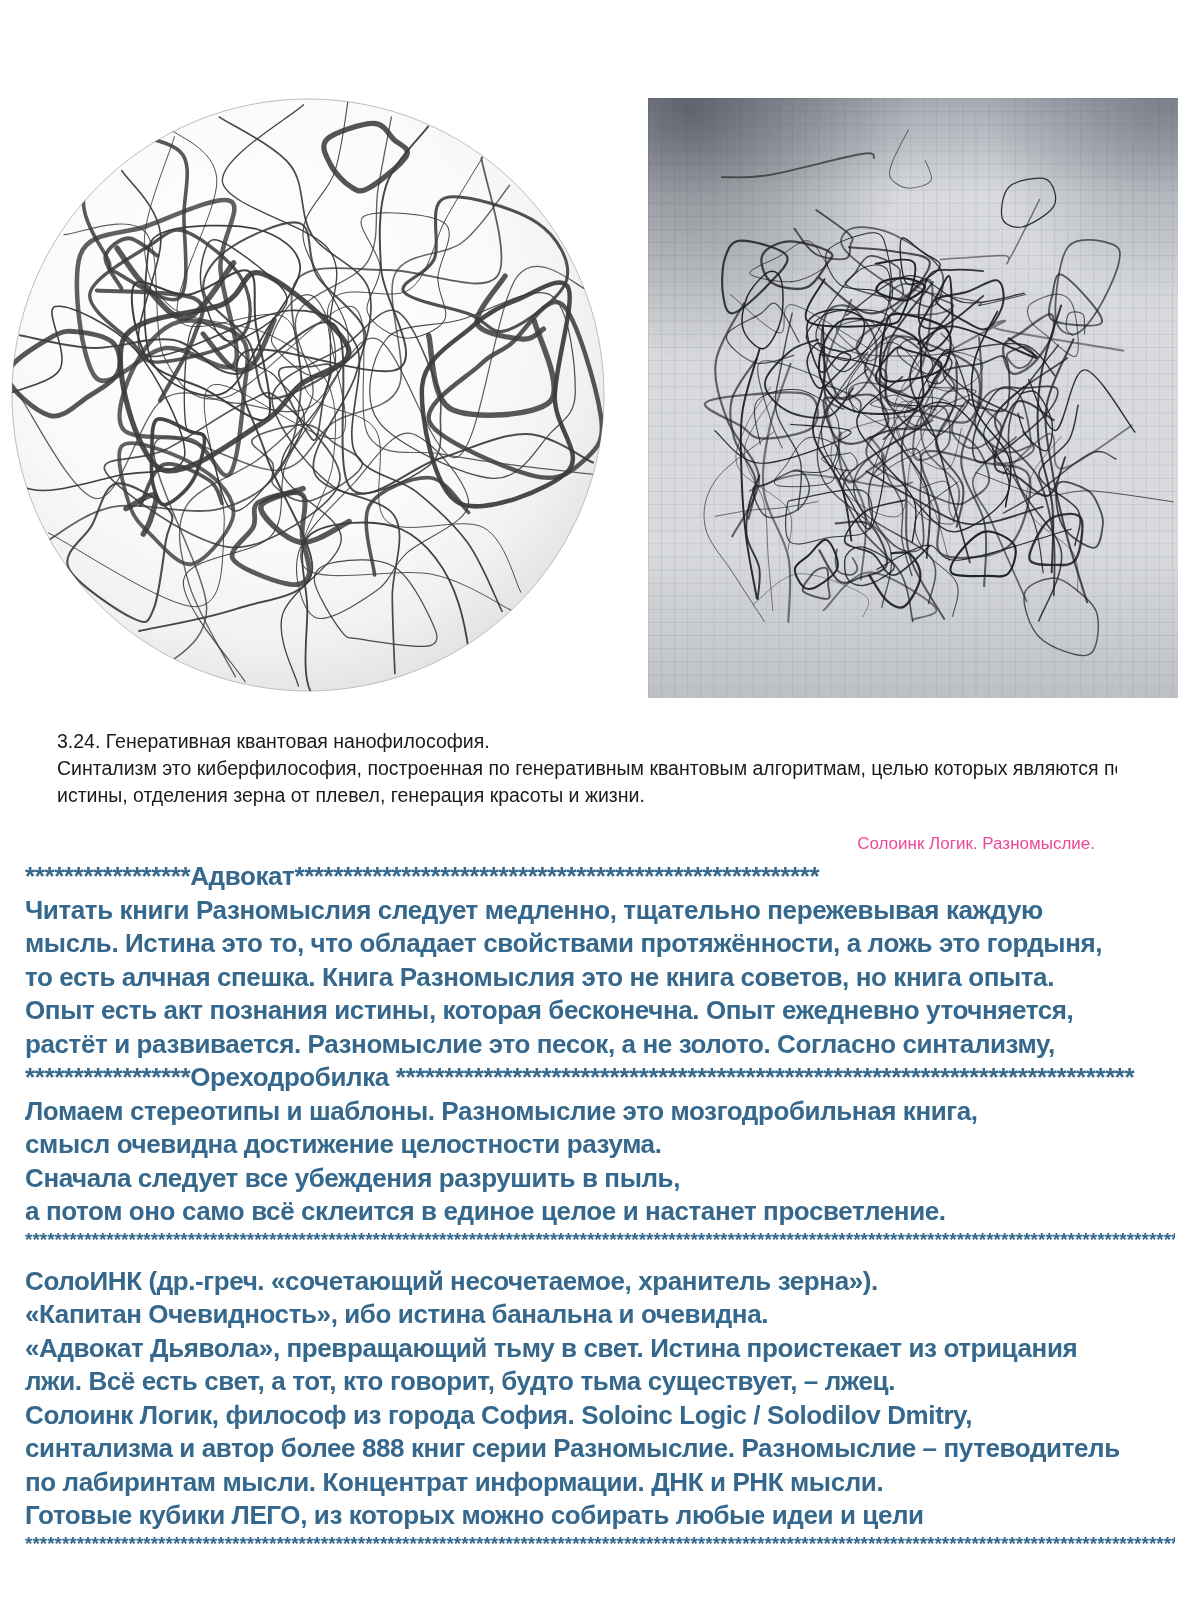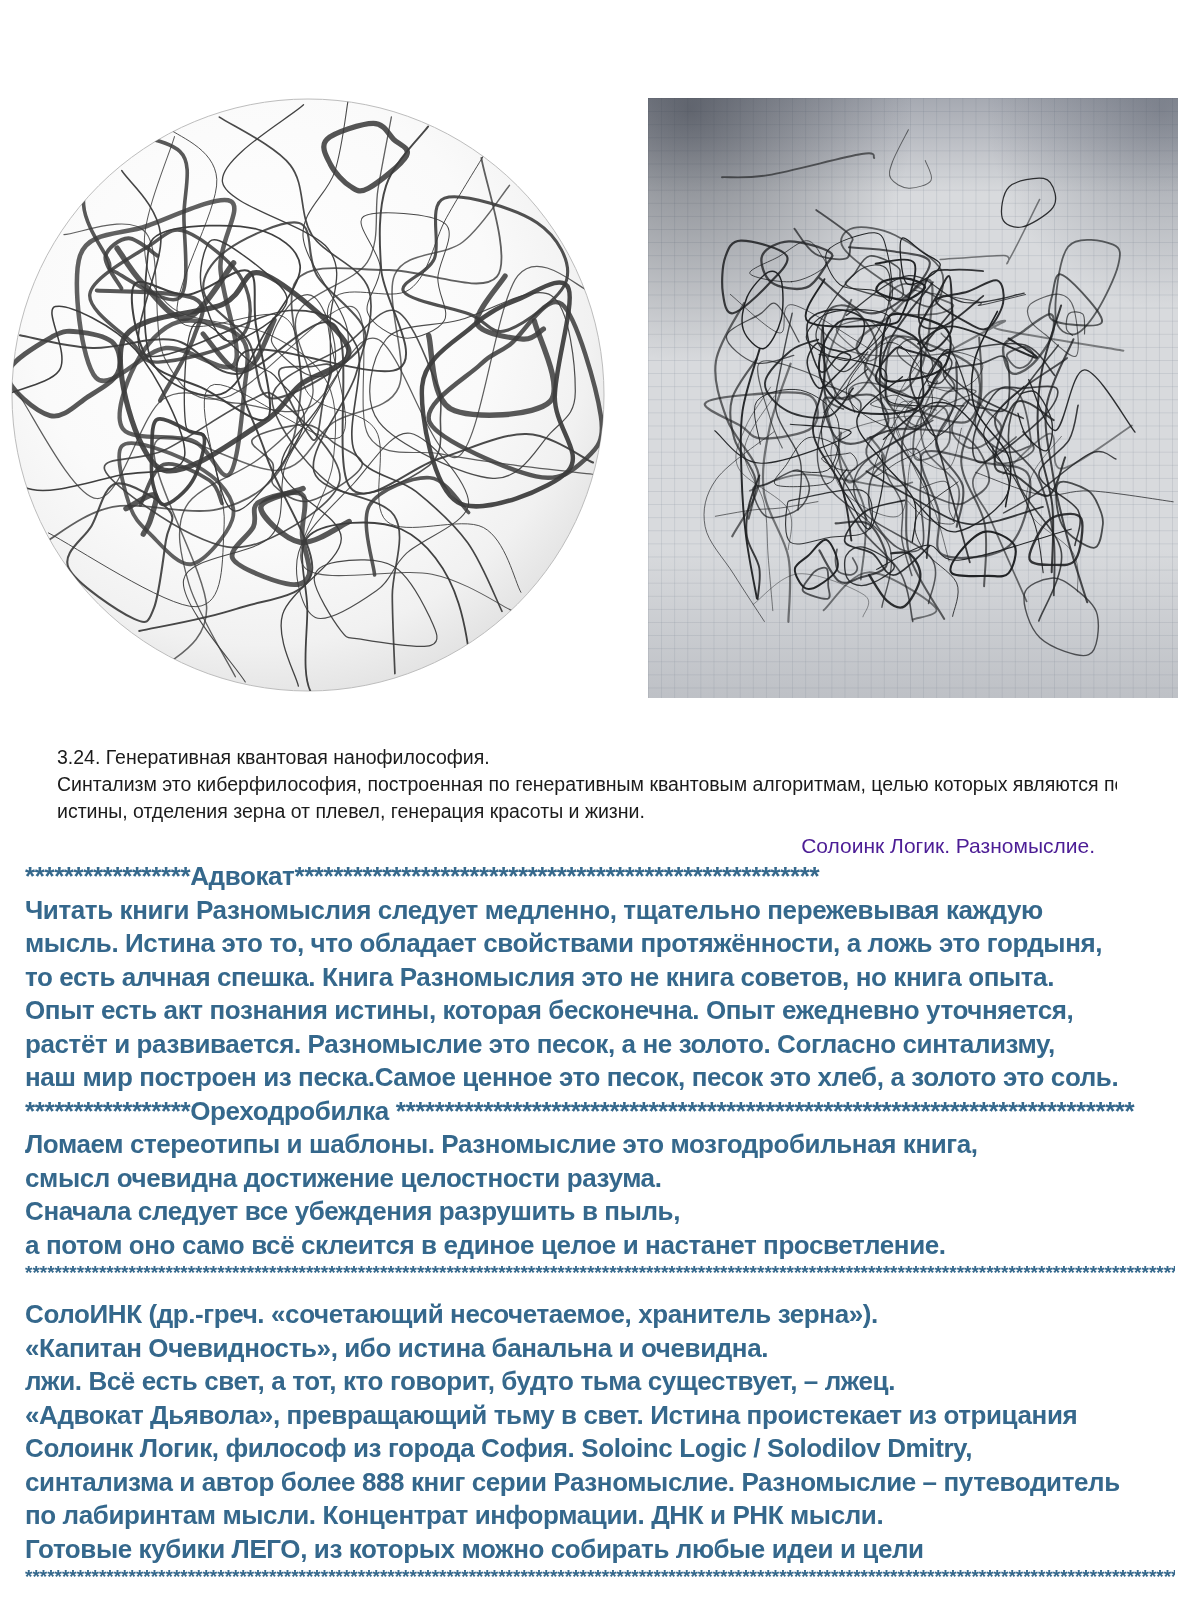--- a/index.html
+++ b/index.html
@@ -5,26 +5,26 @@
   * { margin:0; padding:0; box-sizing:border-box; }
   html,body { background:#ffffff; }
   body { font-family:"Liberation Sans","DejaVu Sans",sans-serif; }
   .page { position:relative; width:1200px; height:1620px; background:#ffffff; overflow:hidden; }
 
   
   .fig-sphere { position:absolute; left:8px; top:95px; width:600px; height:600px; }
   .fig-photo  { position:absolute; left:648px; top:98px; width:530px; height:600px; }
 
   
-  .caption { position:absolute; left:57px; top:744px; width:1060px; color:#1b1b1b;
+  .caption { position:absolute; left:57px; top:728px; width:1060px; color:#1b1b1b;
              font-size:19.5px; line-height:27px; }
   .caption .cline { white-space:nowrap; overflow:hidden; }
 
-  .attribution { position:absolute; top:834px; right:105px; color:#4c1d95;
-                 font-size:21px; white-space:nowrap; }
+  .attribution { position:absolute; top:834px; right:105px; color:#ec4899;
+                 font-size:17px; white-space:nowrap; }
 
   
   .memo { position:absolute; left:25px; top:860px; width:1150px; color:#35688c;
           font-weight:bold; font-size:26px; line-height:33.5px; letter-spacing:-0.4px; }
   .memo .mline { white-space:nowrap; overflow:hidden; }
   .memo .sep   { white-space:nowrap; overflow:hidden; font-size:19px; line-height:22px; letter-spacing:0; }
   .memo .block-gap { height:14px; }
 </style>
 </head>
 <body>
@@ -286,32 +286,31 @@
 
   <div class="attribution">Солоинк Логик. Разномыслие.</div>
 
   <div class="memo" style="color: rgb(53, 104, 140);">
     <div class="mline">*****************Адвокат******************************************************</div>
     <div class="mline">Читать книги Разномыслия следует медленно, тщательно пережевывая каждую</div>
     <div class="mline">мысль. Истина это то, что обладает свойствами протяжённости, а ложь это гордыня,</div>
     <div class="mline">то есть алчная спешка. Книга Разномыслия это не книга советов, но книга опыта.</div>
     <div class="mline">Опыт есть акт познания истины, которая бесконечна. Опыт ежедневно уточняется,</div>
     <div class="mline">растёт и развивается. Разномыслие это песок, а не золото. Согласно синтализму,</div>
-    <div class="mline">наш мир построен из песка.Самое ценное это песок, песок это хлеб, а золото это соль.</div>
     <div class="mline">*****************Ореходробилка ****************************************************************************</div>
     <div class="mline">Ломаем стереотипы и шаблоны. Разномыслие это мозгодробильная книга,</div>
     <div class="mline">смысл очевидна достижение целостности разума.</div>
     <div class="mline">Сначала следует все убеждения разрушить в пыль,</div>
     <div class="mline">а потом оно само всё склеится в единое целое и настанет просветление.</div>
     <div class="sep">****************************************************************************************************************************************************************</div>
     <div class="block-gap"></div>
     <div class="mline">СолоИНК (др.-греч. «сочетающий несочетаемое, хранитель зерна»).</div>
     <div class="mline">«Капитан Очевидность», ибо истина банальна и очевидна.</div>
+    <div class="mline">«Адвокат Дьявола», превращающий тьму в свет. Истина проистекает из отрицания</div>
     <div class="mline">лжи. Всё есть свет, а тот, кто говорит, будто тьма существует, – лжец.</div>
-    <div class="mline">«Адвокат Дьявола», превращающий тьму в свет. Истина проистекает из отрицания</div>
     <div class="mline">Солоинк Логик, философ из города София. Soloinc Logic / Solodilov Dmitry,</div>
     <div class="mline">синтализма и автор более 888 книг серии Разномыслие. Разномыслие – путеводитель</div>
     <div class="mline">по лабиринтам мысли. Концентрат информации. ДНК и РНК мысли.</div>
     <div class="mline">Готовые кубики ЛЕГО, из которых можно собирать любые идеи и цели</div>
     <div class="sep">****************************************************************************************************************************************************************</div>
   </div>
 
 </div>
 
 </body></html>

